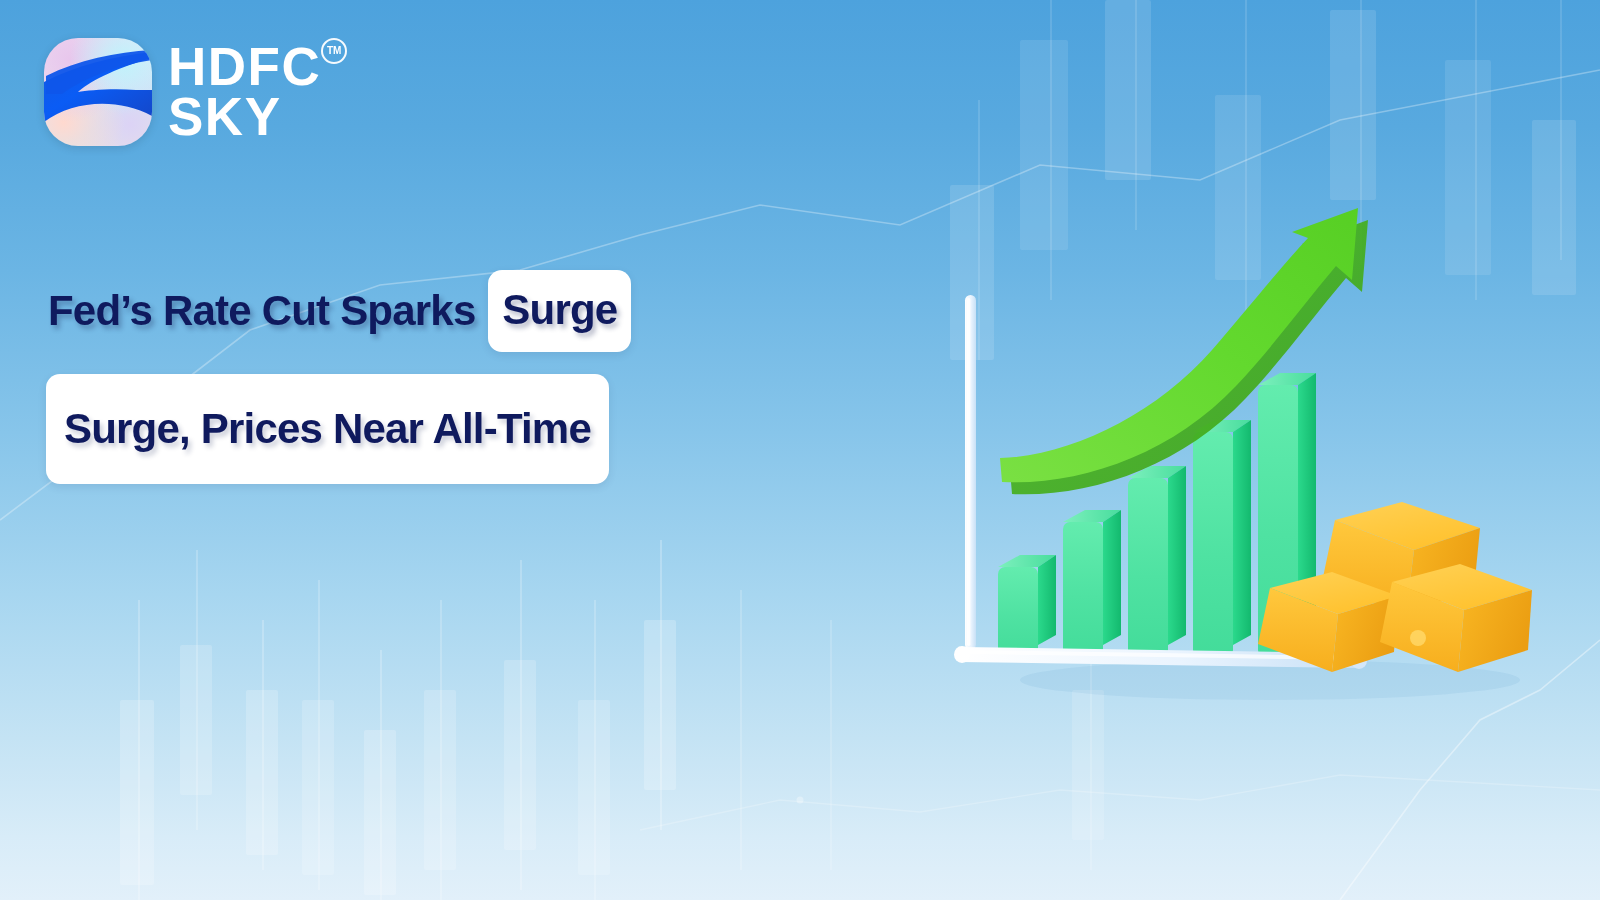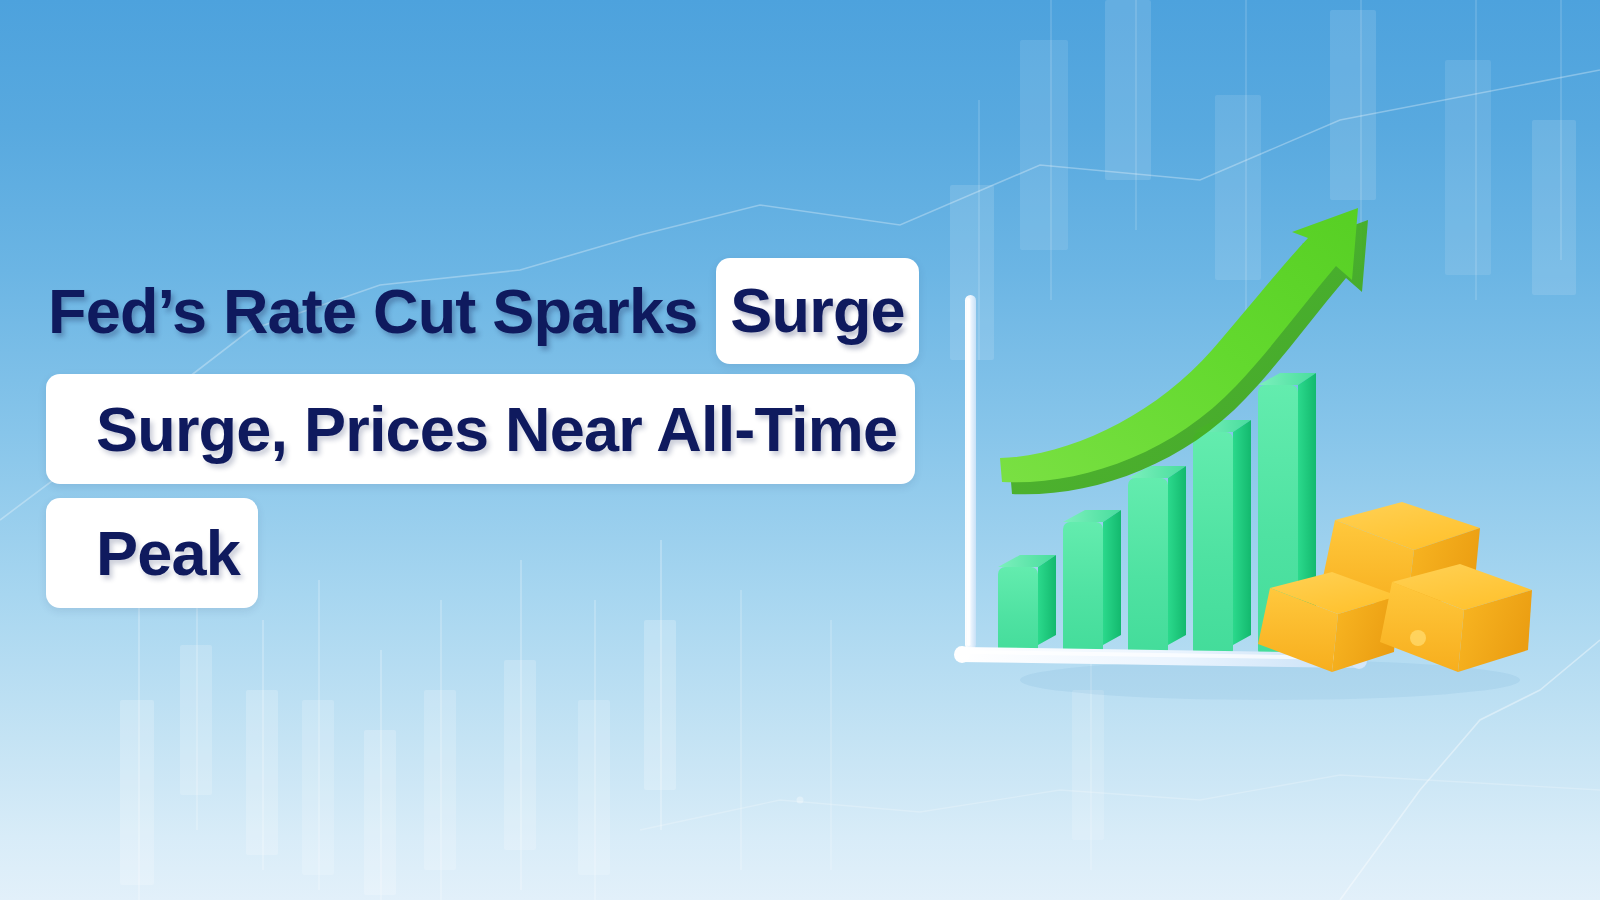--- a/index.html
+++ b/index.html
@@ -107,42 +107,42 @@
     top: 262px;
     width: 920px;
   }
   .hl-line {
     display: flex;
     align-items: center;
     margin-bottom: 14px;
     height: 98px;
   }
   .hl-seg {
-    font-size: 63px;
+    font-size: 42px;
     font-weight: 700;
     color: #0f1a5e;
     letter-spacing: -0.8px;
     text-shadow: 3px 4px 5px rgba(20,30,80,0.30);
     white-space: pre;
     padding: 0 2px;
   }
   .hl-seg.boxed {
     background: #ffffff;
     border-radius: 14px;
     padding: 16px 14px 18px 14px;
     box-shadow: 0 3px 9px rgba(20,40,90,0.10);
   }
   .hl-line.full-box {
     background: #ffffff;
     border-radius: 14px;
     padding: 6px 16px;
     width: fit-content;
     box-shadow: 0 3px 9px rgba(20,40,90,0.10);
   }
-  .hl-line.full-box .hl-seg { text-shadow: 3px 4px 5px rgba(20,30,80,0.22); margin-left: 32px; }
+  .hl-line.full-box .hl-seg { text-shadow: 3px 4px 5px rgba(20,30,80,0.22); }
 
   
   .illus {
     position: absolute;
     left: 940px;
     top: 210px;
     width: 640px;
     height: 520px;
   }
   .illus svg { width: 100%; height: 100%; overflow: visible; }
@@ -194,32 +194,49 @@
 
     <svg class="trendline" viewBox="0 0 1600 900" preserveAspectRatio="none">
       <polyline points="0,520 120,430 250,330 380,285 520,270 640,235 760,205 900,225 1040,165 1200,180 1340,120 1600,70" fill="none" stroke="rgba(255,255,255,0.30)" stroke-width="1.6"></polyline>
       <polyline points="1340,900 1420,790 1480,720 1540,690 1600,640" fill="none" stroke="rgba(255,255,255,0.40)" stroke-width="1.6"></polyline>
       <polyline points="640,830 780,800 920,812 1060,790 1200,800 1340,775 1600,790" fill="none" stroke="rgba(255,255,255,0.22)" stroke-width="1.4"></polyline>
       <circle cx="800" cy="800" r="3.5" fill="rgba(255,255,255,0.32)"></circle>
       <circle cx="1100" cy="560" r="3" fill="rgba(255,255,255,0.28)"></circle>
     </svg>
   </div>
 
+  <div class="logo-wrap">
+    <div class="logo-mark">
+      <svg viewBox="0 0 108 108">
+        <defs>
+          <linearGradient id="swoosh" x1="0" y1="0" x2="1" y2="1">
+            <stop offset="0%" stop-color="#1558e0"></stop>
+            <stop offset="45%" stop-color="#0a5cf5"></stop>
+            <stop offset="100%" stop-color="#1446c8"></stop>
+          </linearGradient>
+        </defs>
+        <path d="M108 20 C 70 30, 42 46, 34 54 C 44 52, 70 50, 92 52 L 108 52 L 108 78 C 74 60, 30 62, 0 84 L 0 44 C 30 28, 70 18, 108 14 Z" fill="url(#swoosh)"></path>
+        <path d="M2 38 C 34 22, 72 14, 108 12 L 108 22 C 70 28, 36 42, 18 56 L 2 56 Z" fill="#0f56ea" opacity="0.95"></path>
+      </svg>
+    </div>
+    <div class="logo-text">
+      <span class="ln">HDFC</span>
+      <span class="ln">SKY</span>
+      <span class="tm">TM</span>
+    </div>
+  </div>
 
   <div class="headline">
     <div class="hl-line">
       <span class="hl-seg">Fed’s Rate Cut Sparks </span>
       <span class="hl-seg boxed">Surge</span>
     </div>
     <div class="hl-line full-box">
       <span class="hl-seg">Surge, Prices Near All-Time</span>
     </div>
-    <div class="hl-line full-box">
-      <span class="hl-seg">Peak</span>
-    </div>
   </div>
 
   <div class="illus">
     <svg viewBox="0 0 640 520">
       <defs>
         <linearGradient id="barFace" x1="0" y1="0" x2="0" y2="1">
           <stop offset="0%" stop-color="#63ecae"></stop>
           <stop offset="55%" stop-color="#4fe2a2"></stop>
           <stop offset="100%" stop-color="#43dc9a"></stop>
         </linearGradient>

